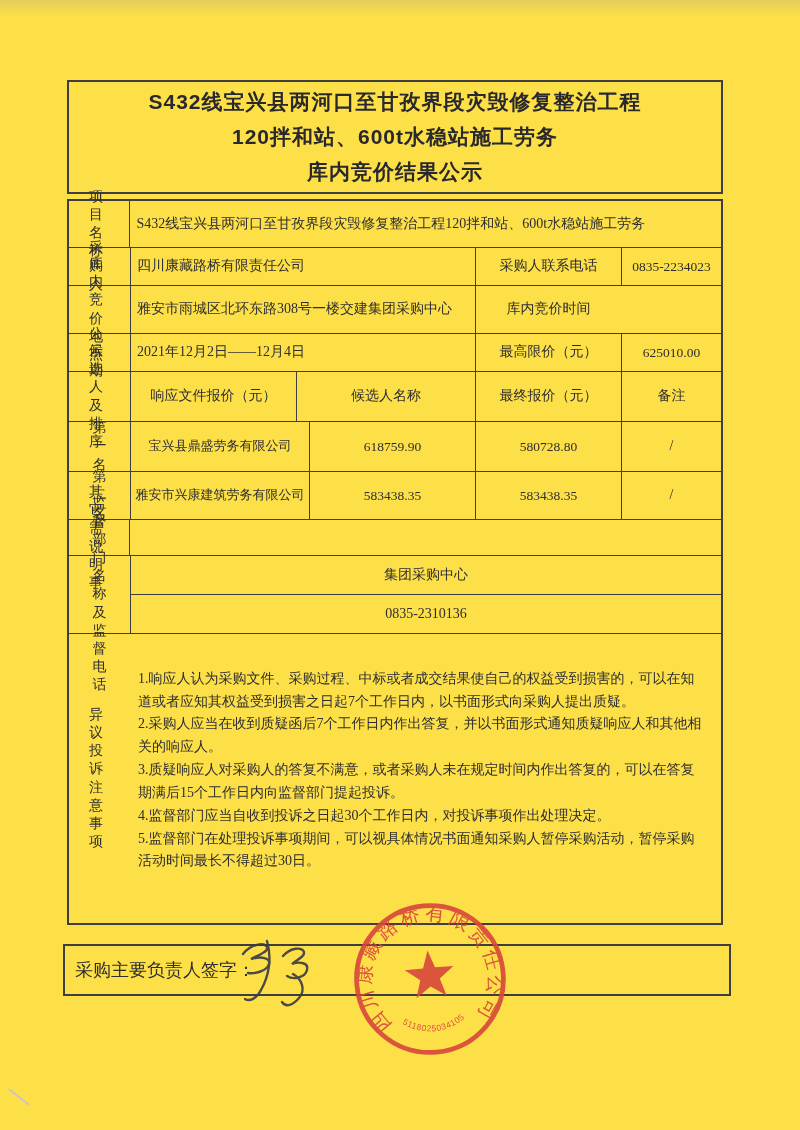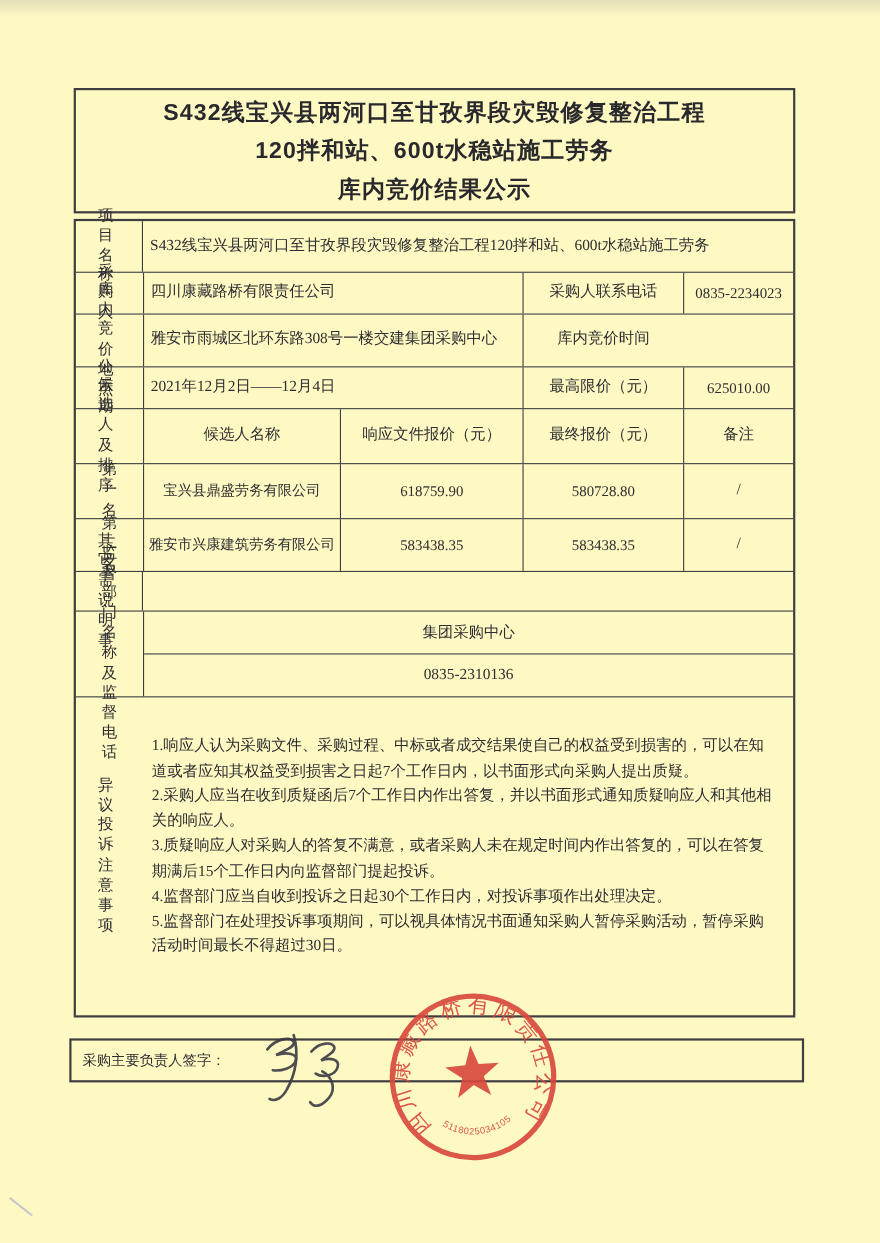--- a/index.html
+++ b/index.html
@@ -4,21 +4,21 @@
 <style>
   html,body{margin:0;padding:0;}
   body{
     width:800px;height:1130px;
     background:#faf8fa;
     font-family:"Liberation Serif","DejaVu Serif",serif;
     color:#2e2d31;
     overflow:hidden;
   }
   *{box-sizing:border-box;}
-  .page{position:relative;width:800px;height:1130px;background:#fef9c3;}
+  .page{position:relative;width:800px;height:1130px;background:#fde047;}
   .scan-shade{
     position:absolute;top:0;left:0;right:0;height:16px;
     background:linear-gradient(180deg,rgba(150,148,158,.26),rgba(150,148,158,0));
   }
   .corner-mark{
     position:absolute;left:6px;top:1096px;width:26px;height:2px;
     background:#c9c5cc;transform:rotate(38deg);
   }
   
   .title-box{
@@ -62,24 +62,24 @@
   .sup-col{width:591px;display:flex;flex-direction:column;align-items:stretch;padding:0;border-left:1px solid #3e3d41;}
   .sup-cell{flex:1;display:flex;align-items:center;justify-content:center;font-size:14px;}
   .sup-cell + .sup-cell{border-top:1px solid #3e3d41;}
   .obj-cell{
     width:591px;display:flex;flex-direction:column;justify-content:center;
     padding:8px 16px 24px 8px;font-size:14px;line-height:1.63;align-items:stretch;
   }
   .obj-cell p{margin:0;text-align:left;}
   
   .sig-box{
-    position:absolute;left:63px;top:944px;width:668px;height:40px;
+    position:absolute;left:63px;top:944px;width:668px;height:52px;
     border:2px solid #3e3d41;
     display:flex;align-items:center;padding-left:10px;
-    font-size:13px;
+    font-size:18px;
   }
   .sig-scribble{position:absolute;left:236px;top:938px;z-index:4;}
   
   .stamp{
     position:absolute;left:349px;top:898px;width:162px;height:162px;
     color:#d8473c;opacity:.9;transform:rotate(-5deg);z-index:3;
   }
   .stamp text{font-family:"Liberation Sans","DejaVu Sans",sans-serif;}
 </style>
 </head>
@@ -118,22 +118,22 @@
 
     <div class="tr rh4">
       <div class="td c0">公示期</div>
       <div class="td cA">2021年12月2日——12月4日</div>
       <div class="td cB">最高限价（元）</div>
       <div class="td cC num">625010.00</div>
     </div>
 
     <div class="tr rh5">
       <div class="td c0">候选人及排序</div>
+      <div class="td c2">响应文件报价（元）</div>
       <div class="td c1">候选人名称</div>
-      <div class="td c2">响应文件报价（元）</div>
       <div class="td c3">最终报价（元）</div>
       <div class="td c4">备注</div>
     </div>
 
     <div class="tr rh6">
       <div class="td c0 ctr">第一名</div>
       <div class="td c1 small">宝兴县鼎盛劳务有限公司</div>
       <div class="td c2 num">618759.90</div>
       <div class="td c3 num">580728.80</div>
       <div class="td c4">/</div>

